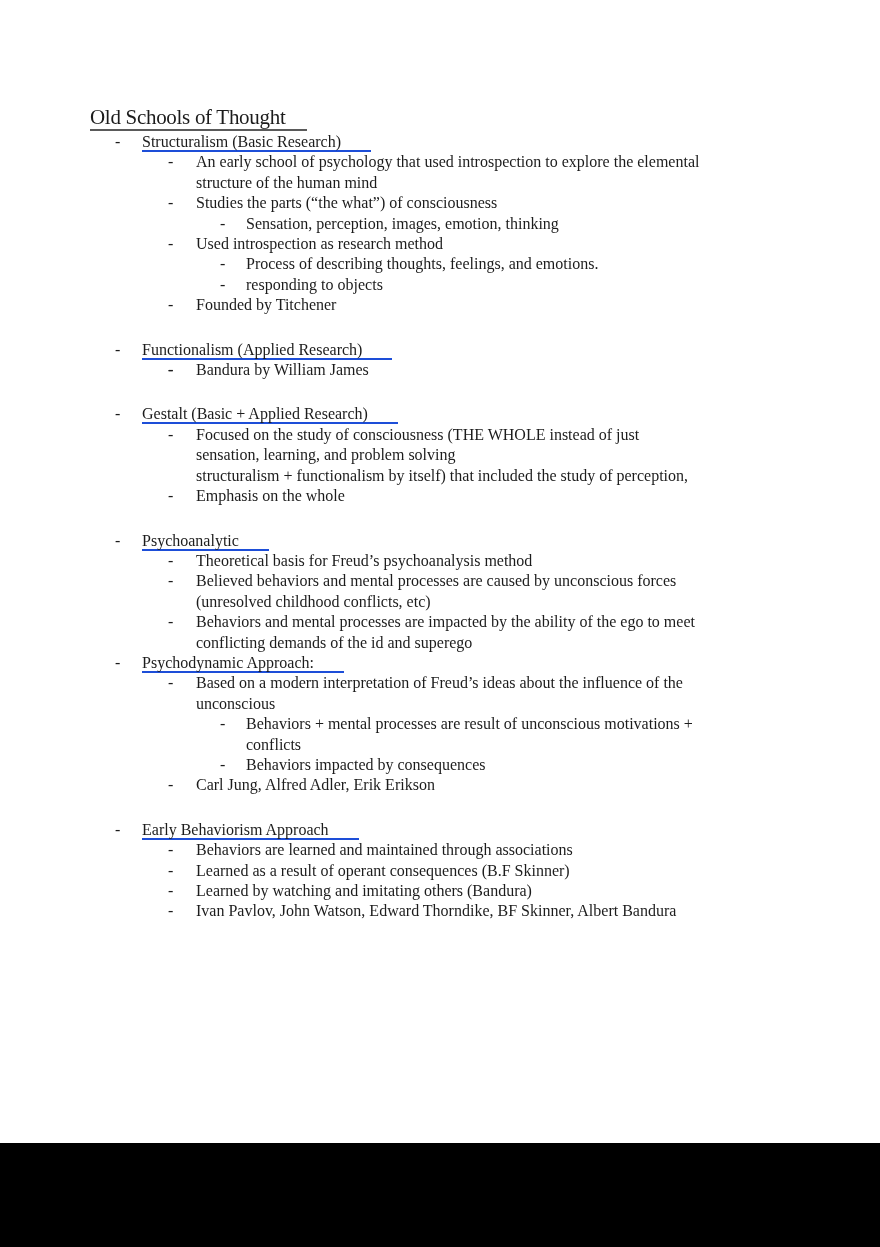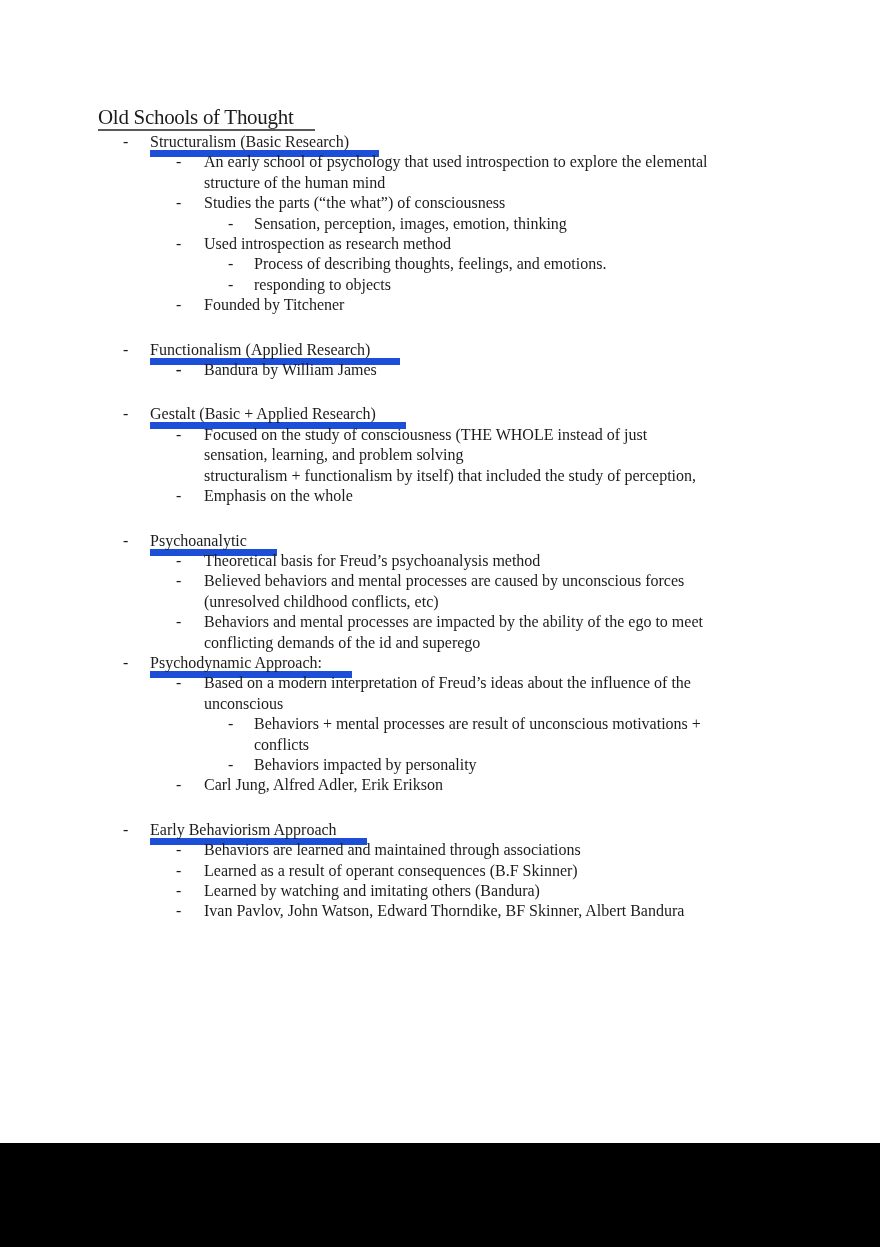--- a/index.html
+++ b/index.html
@@ -6,39 +6,39 @@
   body {
     width: 880px; height: 1247px;
     background: #ffffff;
     position: relative;
     overflow: hidden;
     font-family: "Liberation Serif", "DejaVu Serif", serif;
     color: #1c1c1c;
   }
   .page-content {
     position: absolute;
-    left: 98px; top: 0;
+    left: 90px; top: 0;
     width: 700px;
     padding-top: 104px;
   }
   .row {
     position: relative;
     font-size: 16px;
     line-height: 20.4px;
     white-space: nowrap;
   }
   .h1 {
     font-size: 21px;
     line-height: 26px;
     letter-spacing: -0.3px;
     margin-bottom: 2px;
   }
   .h1 .u { border-bottom: 2px solid #5a5a5a; padding-right: 22px; }
   .t1 { padding-left: 52px; }
-  .t1 .u { border-bottom: 7px solid #1d4ed8; padding-right: 30px; }
+  .t1 .u { border-bottom: 2px solid #1d4ed8; padding-right: 30px; }
   .l2, .c2 { padding-left: 106px; }
   .l3, .c3 { padding-left: 156px; }
   .dash { position: absolute; }
   .t1 .dash { left: 25px; }
   .l2 .dash { left: 78px; }
   .l3 .dash { left: 130px; }
   .gap { margin-top: 24px; }
   .gap-big { margin-top: 36px; }
   .letterbox-bottom {
     position: absolute;
@@ -82,21 +82,21 @@
   <div class="row c2"><span class="txt">(unresolved childhood conflicts, etc)</span></div>
   <div class="row l2"><span class="dash">-</span><span class="txt">Behaviors and mental processes are impacted by the ability of the ego to meet</span></div>
   <div class="row c2"><span class="txt">conflicting demands of the id and superego</span></div>
 
 
   <div class="row t1"><span class="dash">-</span><span class="u">Psychodynamic Approach:</span></div>
   <div class="row l2"><span class="dash">-</span><span class="txt">Based on a modern interpretation of Freud’s ideas about the influence of the</span></div>
   <div class="row c2"><span class="txt">unconscious</span></div>
   <div class="row l3"><span class="dash">-</span><span class="txt">Behaviors + mental processes are result of unconscious motivations +</span></div>
   <div class="row c3"><span class="txt">conflicts</span></div>
-  <div class="row l3"><span class="dash">-</span><span class="txt">Behaviors impacted by personality</span></div>
+  <div class="row l3"><span class="dash">-</span><span class="txt">Behaviors impacted by consequences</span></div>
   <div class="row l2"><span class="dash">-</span><span class="txt">Carl Jung, Alfred Adler, Erik Erikson</span></div>
 
   <div class="row t1 gap"><span class="dash">-</span><span class="u">Early Behaviorism Approach</span></div>
   <div class="row l2"><span class="dash">-</span><span class="txt">Behaviors are learned and maintained through associations</span></div>
   <div class="row l2"><span class="dash">-</span><span class="txt">Learned as a result of operant consequences (B.F Skinner)</span></div>
   <div class="row l2"><span class="dash">-</span><span class="txt">Learned by watching and imitating others (Bandura)</span></div>
   <div class="row l2"><span class="dash">-</span><span class="txt">Ivan Pavlov, John Watson, Edward Thorndike, BF Skinner, Albert Bandura</span></div>
 
 </div>
 

